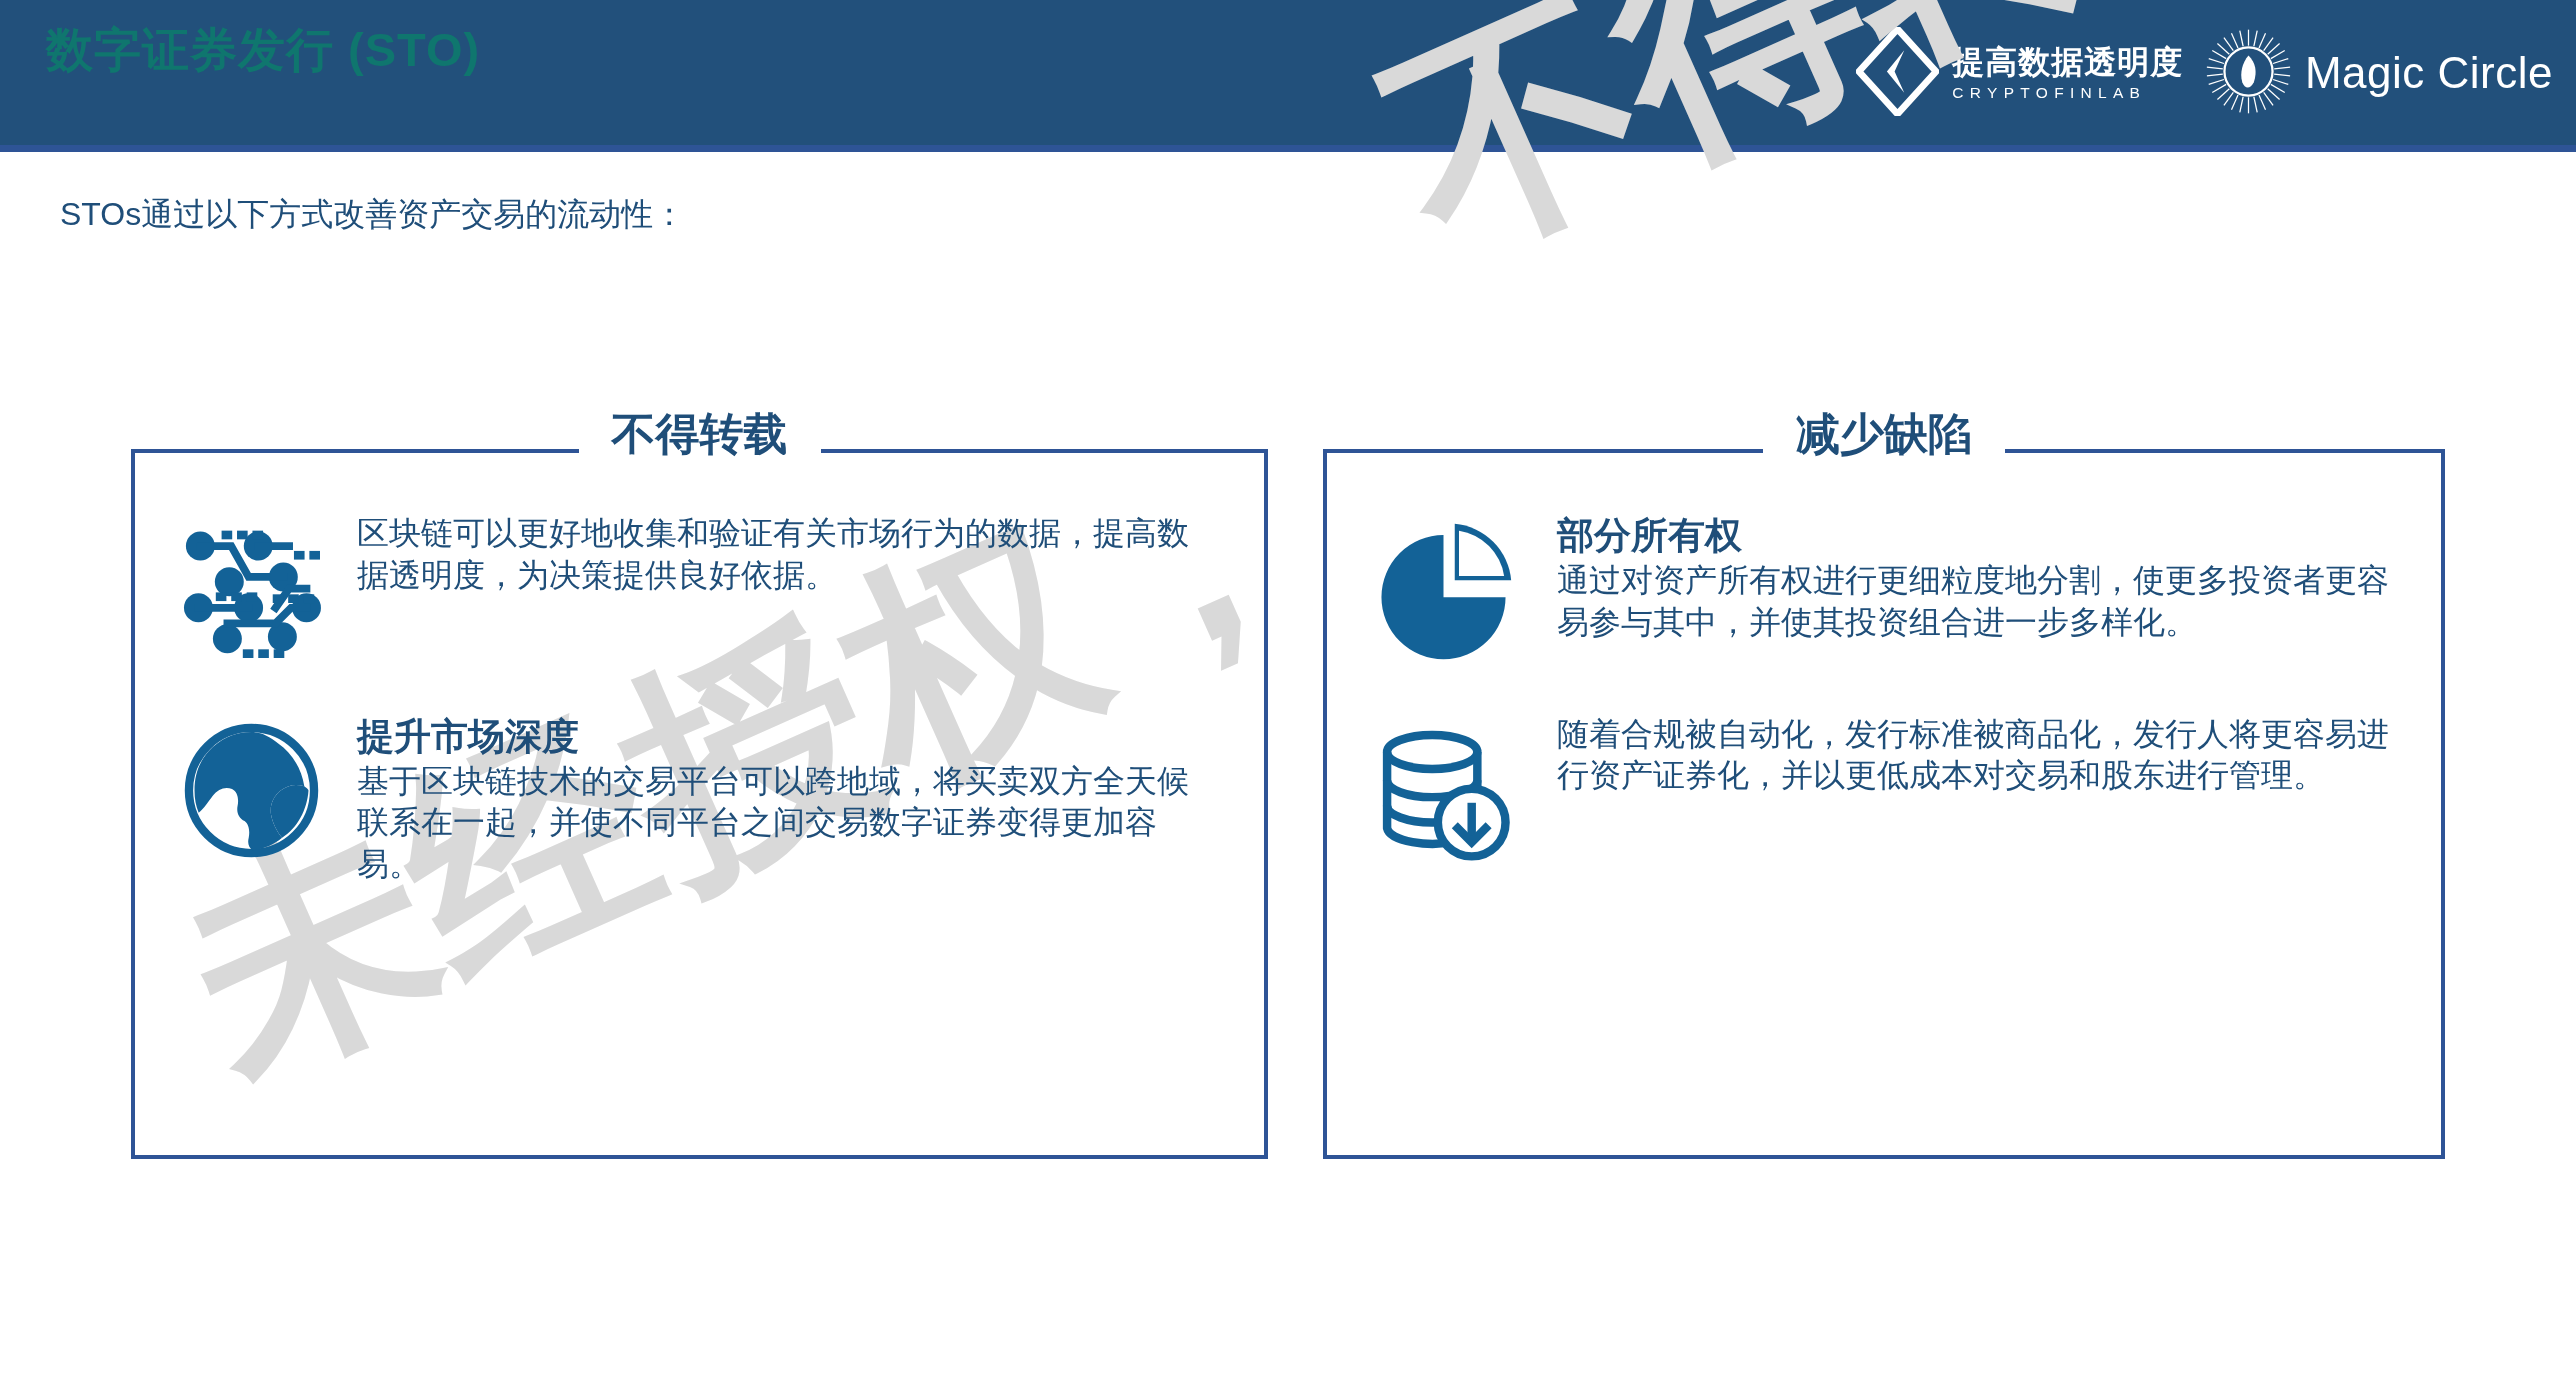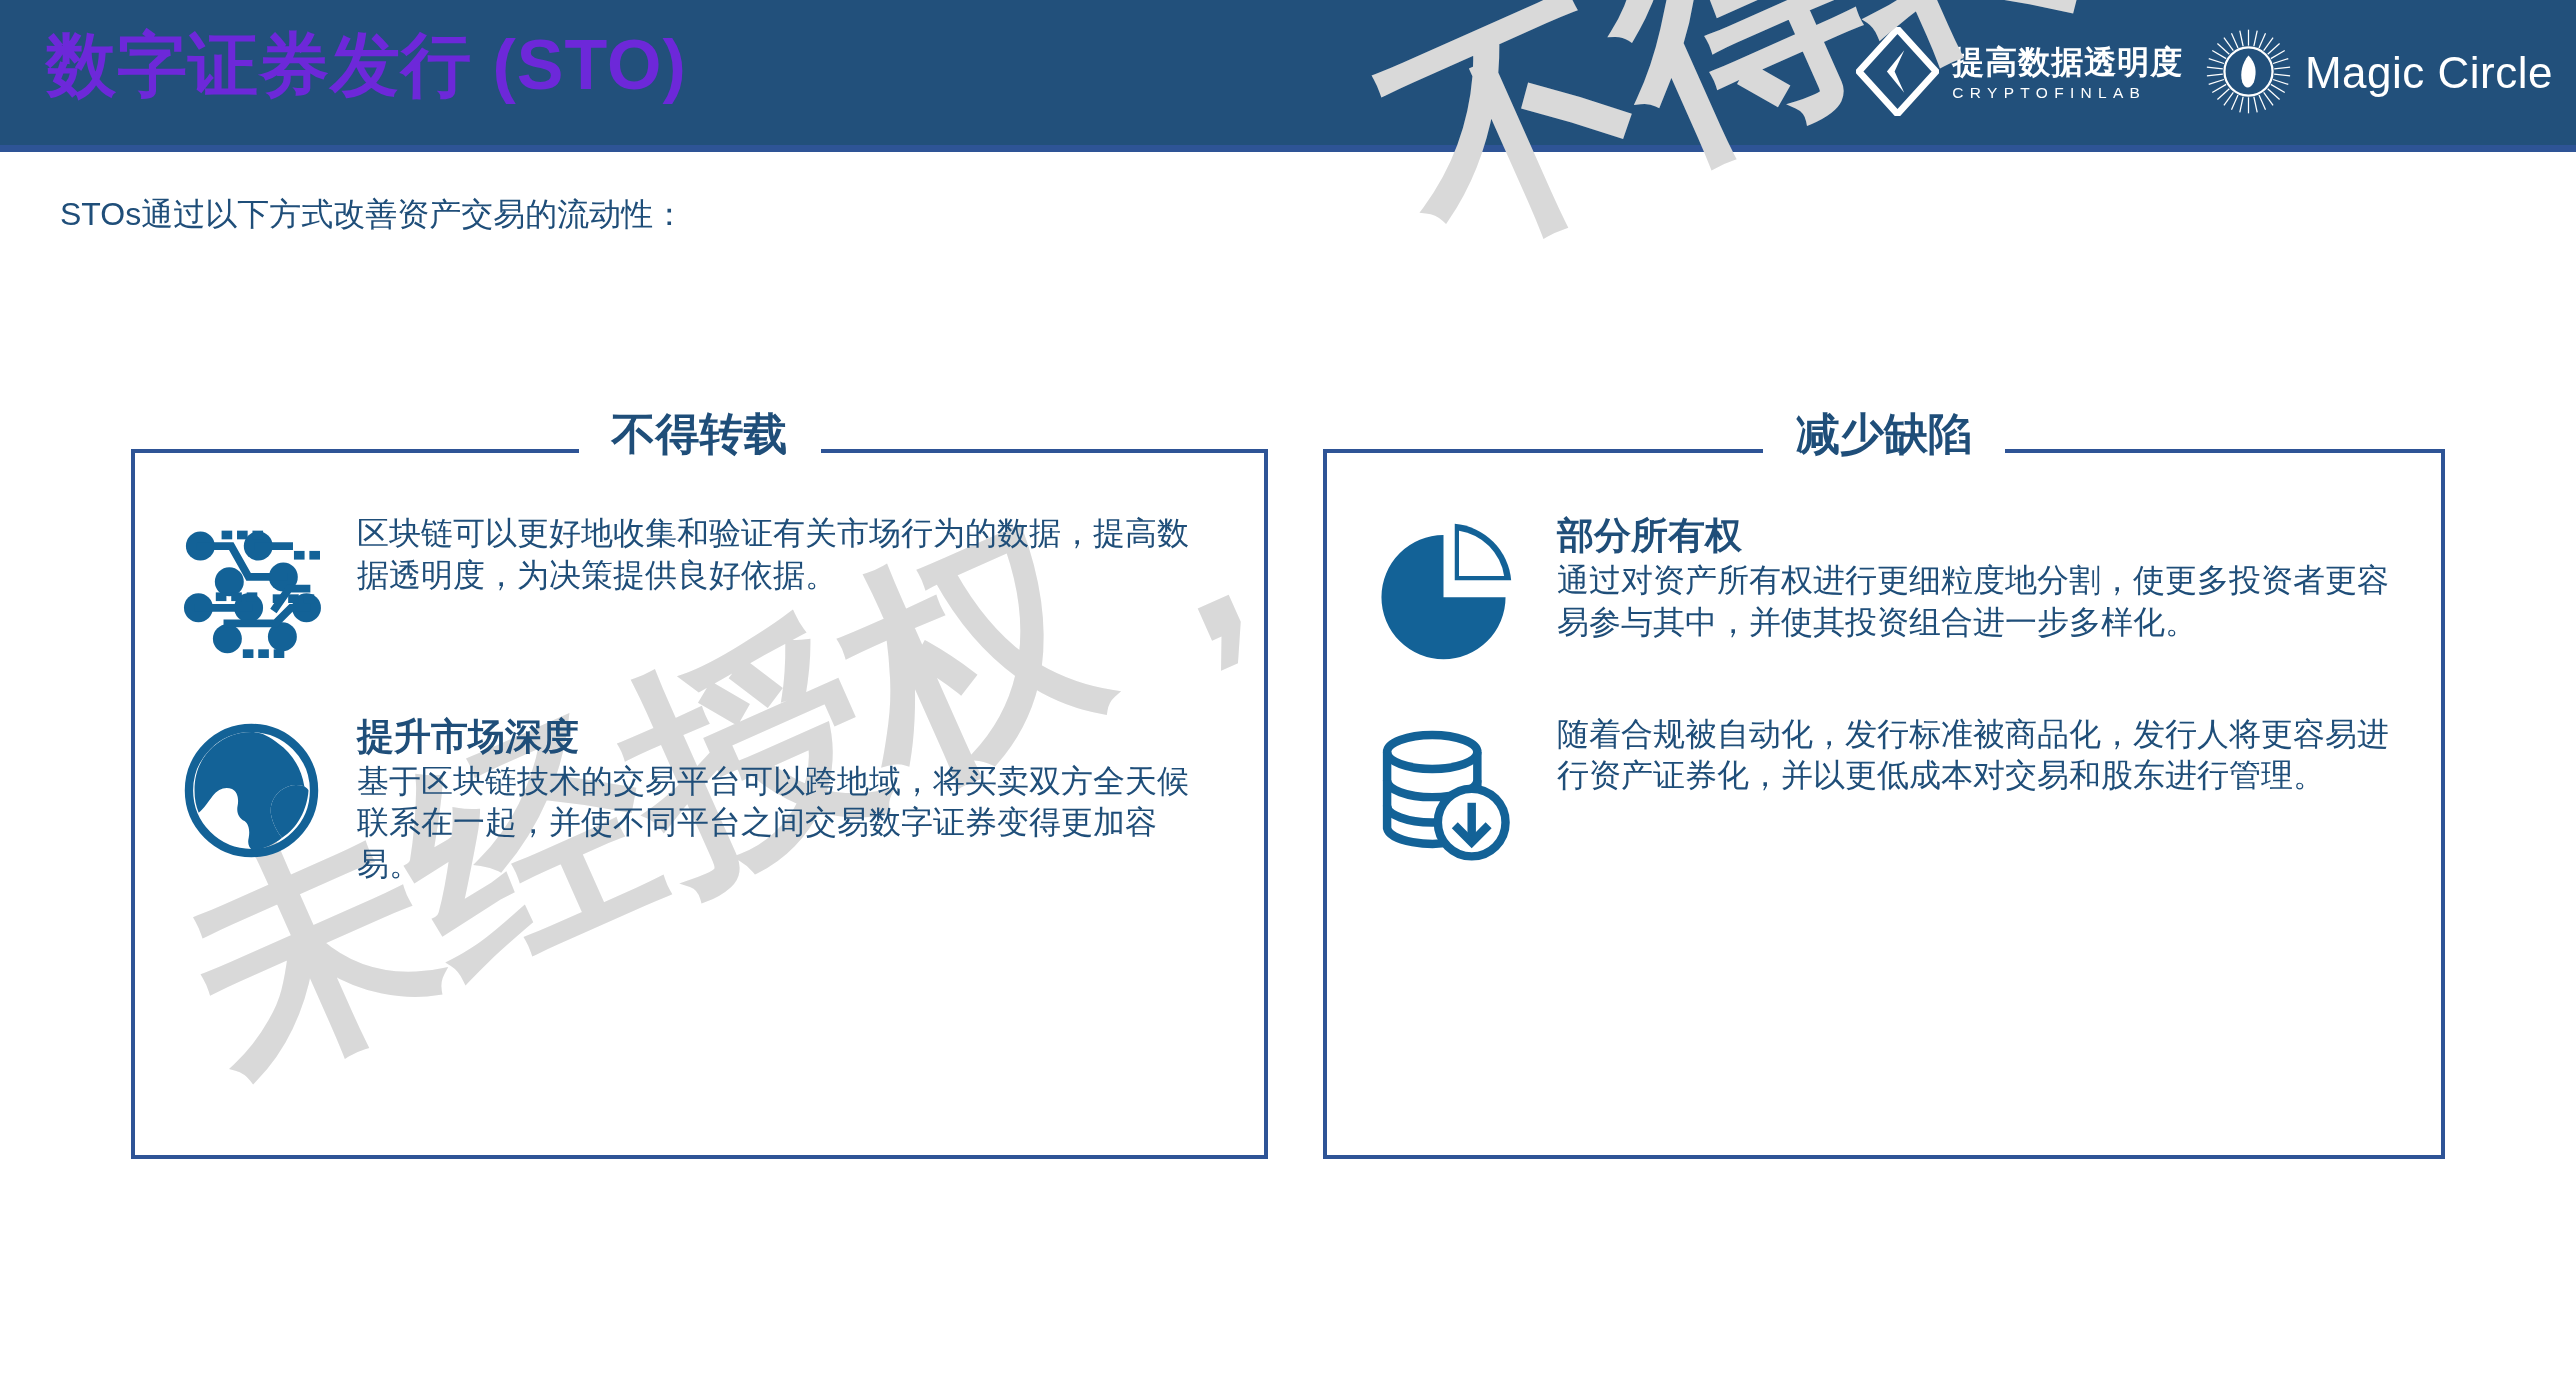--- a/index.html
+++ b/index.html
@@ -28,23 +28,23 @@
     position: absolute;
     left: 0; top: 145px;
     width: 2576px;
     height: 6.8px;
     background: #2E5496;
   }
   .slide-title {
     position: absolute;
     left: 46px;
     top: 19.3px;
-    font-size: 70px;
-    font-weight: bold;
-    color: #6d28d9;
+    font-size: 47px;
+    font-weight: bold;
+    color: #0f766e;
     letter-spacing: 1px;
     white-space: nowrap;
   }
 
   
   .logo-zone {
     position: absolute;
     right: 23px;
     top: 23px;
     height: 100px;

